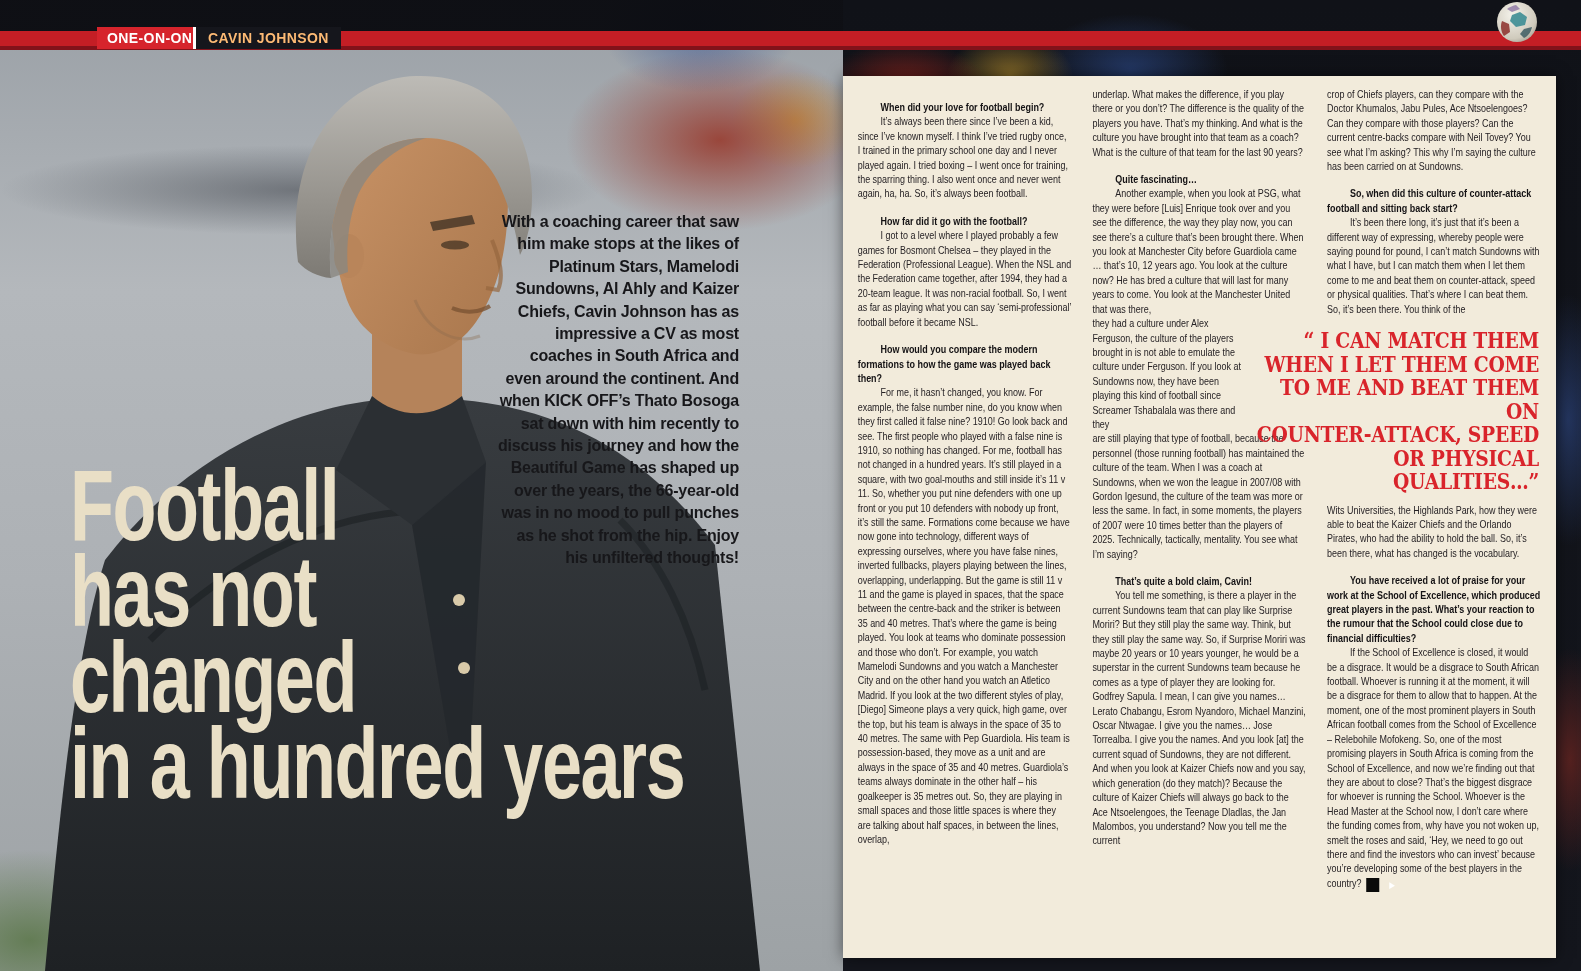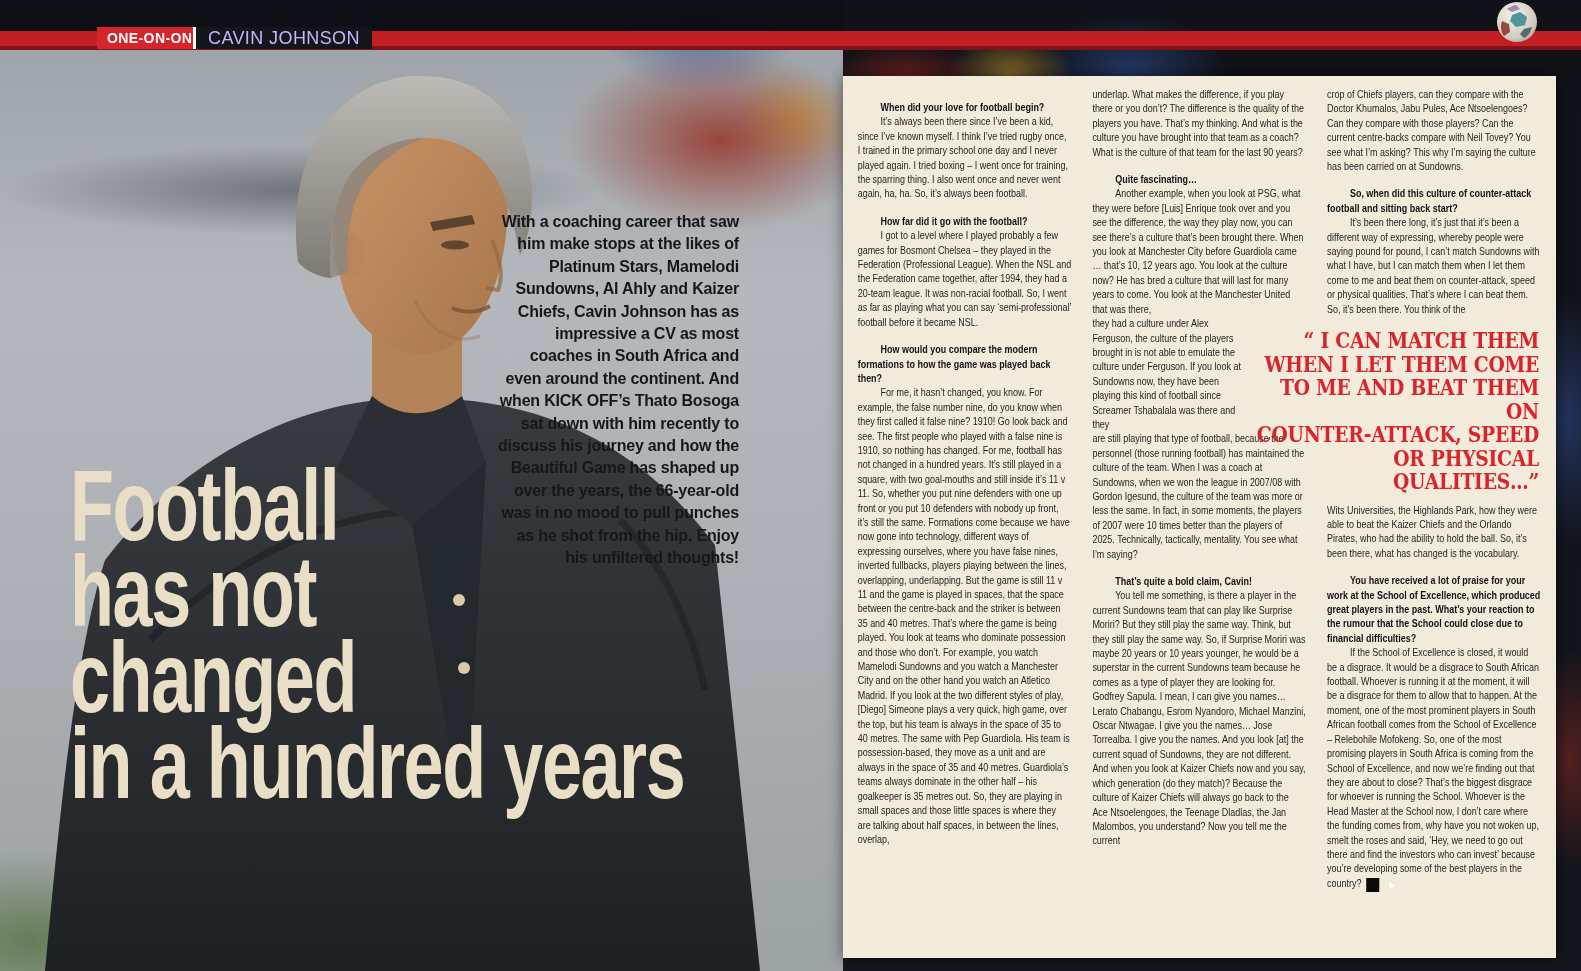--- a/index.html
+++ b/index.html
@@ -28,22 +28,22 @@
       linear-gradient(180deg,#9aa0a6 0%, #b4b8bc 30%, #adb1b5 60%, #9da2a5 100%);
   }
   .photo svg { position:absolute; left:0; top:0; }
   
   .redbar { position:absolute; left:0; top:31px; width:100%; height:15px;
             background:var(--accent-red,#c41e25); border-bottom:4px solid #82121a; z-index:6; }
   .kicker-box { position:absolute; left:97px; top:27px; height:22px; line-height:22px;
             padding:0 10px; background:#d6242c; color:#fff; font-weight:bold; font-size:14px;
             letter-spacing:.4px; z-index:7; }
   .subject-box { position:absolute; left:193px; top:27px; height:22px; line-height:22px;
-            padding:0 12px; background:#15161c; border-left:3px solid #fff; color:#c4b5fd;
-            font-weight:normal; font-size:18px; letter-spacing:.4px; z-index:7; }
+            padding:0 12px; background:#15161c; border-left:3px solid #fff; color:#fdba74;
+            font-weight:bold; font-size:14px; letter-spacing:.4px; z-index:7; }
   .ball { position:absolute; left:1496px; top:1px; z-index:8; }
   
   .intro { position:absolute; left:497px; top:211px; width:242px; text-align:right;
            font-size:16px; line-height:22.4px; font-weight:bold; color:#17171a;
            letter-spacing:-.2px; z-index:4; }
   .headline { position:absolute; left:70px; top:462px; z-index:5; color:var(--headline-cream,#e9dfc6);
            font-weight:bold; font-size:100px; line-height:86px; letter-spacing:-2px;
            transform:scaleX(.72); transform-origin:0 0; white-space:nowrap; }
   
   .panel { position:absolute; left:843px; top:76px; width:713px; height:882px;

